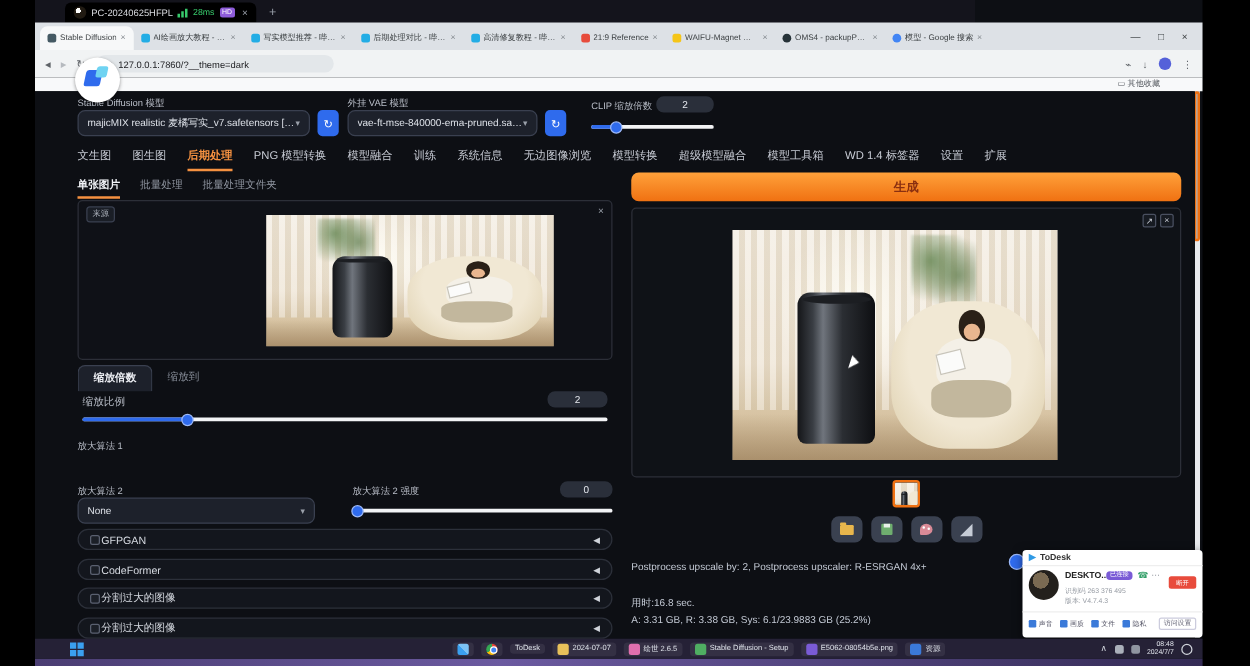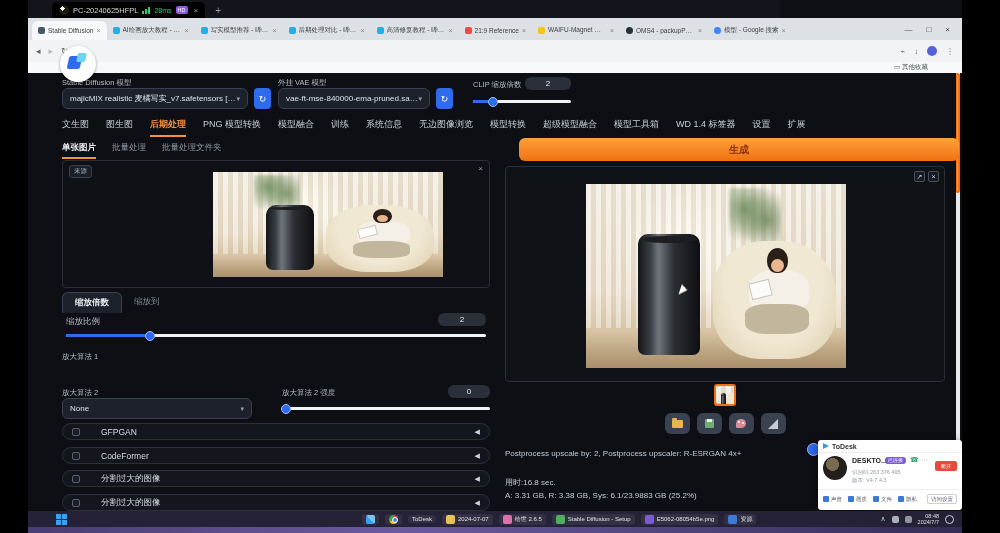--- a/index.html
+++ b/index.html
@@ -81,27 +81,27 @@
   .scene .face { position:absolute; left:38%; top:11%; width:18%; height:13%; background:#e9b68f; border-radius:50%; }
   .scene .shirt { position:absolute; left:6%; top:22%; width:86%; height:42%; background:#f4f0e7; border-radius:42% 42% 32% 32%; }
   .scene .pants { position:absolute; left:0; top:56%; width:92%; height:30%; background:#c2b79d; border-radius:34%; }
   .scene .book { position:absolute; left:8%; top:33%; width:30%; height:17%; background:#fbfbfa; border:1px solid #c9c5ba; transform:rotate(-14deg); }
 
   .scale-tabs { position:absolute; left:34px; top:219px; display:flex; }
   .sc-tab { font-size:8.5px; padding:4px 12px; border-radius:6px 6px 0 0; }
   .sc-tab.active { background:#1d212b; border:1px solid #3a4050; border-bottom:none; color:#eceef3; font-weight:bold; }
   .sc-tab.idle { color:#81879229; color:#858b96; }
 
-  .accordion { position:absolute; left:34px; width:428px; height:17px; background:#13161d; border:1px solid #2c303a; border-radius:9px; display:flex; align-items:center; padding:0 9px; gap:21px; }
+  .accordion { position:absolute; left:34px; width:428px; height:17px; background:#13161d; border:1px solid #2c303a; border-radius:9px; display:flex; align-items:center; padding:0 9px; gap:1px; }
   .accordion .chk { width:8px; height:8px; border:1px solid #5a6070; border-radius:2px; background:#1b1f27; }
   .accordion .ttl { font-size:8.5px; color:#d7dbe2; }
   .accordion .arr { margin-left:auto; font-size:7px; color:#cfd3da; }
 
   
-  .genbtn { position:absolute; left:477px; top:65px; width:440px; height:23px; border-radius:6px; background:linear-gradient(180deg,#ffa13a,#f07112); display:flex; align-items:center; justify-content:center; font-size:10px; font-weight:bold; color:#8a2f10;margin-left:14px; }
+  .genbtn { position:absolute; left:477px; top:65px; width:440px; height:23px; border-radius:6px; background:linear-gradient(180deg,#ffa13a,#f07112); display:flex; align-items:center; justify-content:center; font-size:10px; font-weight:bold; color:#8a2f10; }
   .result { position:absolute; left:477px; top:93px; width:440px; height:216px; background:#0f1217; border:1px solid #2c2f38; border-radius:4px; }
   .corner-btns { position:absolute; right:5px; top:4px; display:flex; gap:3px; }
   .corner-btns span { width:11px; height:11px; border:1px solid #4a5060; border-radius:2px; color:#cfd3da; font-size:7px; display:flex; align-items:center; justify-content:center; background:#171b22; }
   .cursor { position:absolute; width:0; height:0; border-left:7px solid #fff; border-top:4px solid transparent; border-bottom:7px solid transparent; transform:rotate(18deg); filter:drop-shadow(0.5px 0.5px 0.5px #000); }
   .thumbwrap { position:absolute; left:477px; top:311px; width:440px; display:flex; justify-content:center; }
   .thumb { width:22px; height:22px; border:2px solid #f07112; border-radius:3px; overflow:hidden; position:relative; }
   .resbtns { position:absolute; left:477px; top:340px; width:440px; display:flex; justify-content:center; gap:7px; }
   .rbtn { width:25px; height:21px; background:#3a4150; border-radius:6px; display:flex; align-items:center; justify-content:center; position:relative; }
   .ic-folder { width:11px; height:8px; background:#e8b64c; border-radius:1px; position:relative; }
   .ic-folder::before { content:""; position:absolute; left:0; top:-2px; width:5px; height:2px; background:#e8b64c; border-radius:1px 1px 0 0; }
@@ -227,20 +227,24 @@
       <span>—</span>
       <span>□</span>
       <span>×</span>
     </div>
   </div>
 
   <div class="toolbar">
     <span class="nav-ic">◂</span>
     <span class="nav-ic dim">▸</span>
     <span class="nav-ic">↻</span>
+    <div class="urlpill">
+      <span class="site">◎</span>
+      <span class="url">127.0.0.1:7860/?__theme=dark</span>
+    </div>
     <div class="tb-right">
       <span class="ic">⌁</span>
       <span class="ic">↓</span>
       <span class="tb-avatar"></span>
       <span class="ic">⋮</span>
     </div>
   </div>
   <div class="bookbar">
     <span class="bk">▭ <span>其他收藏</span></span>
   </div>

